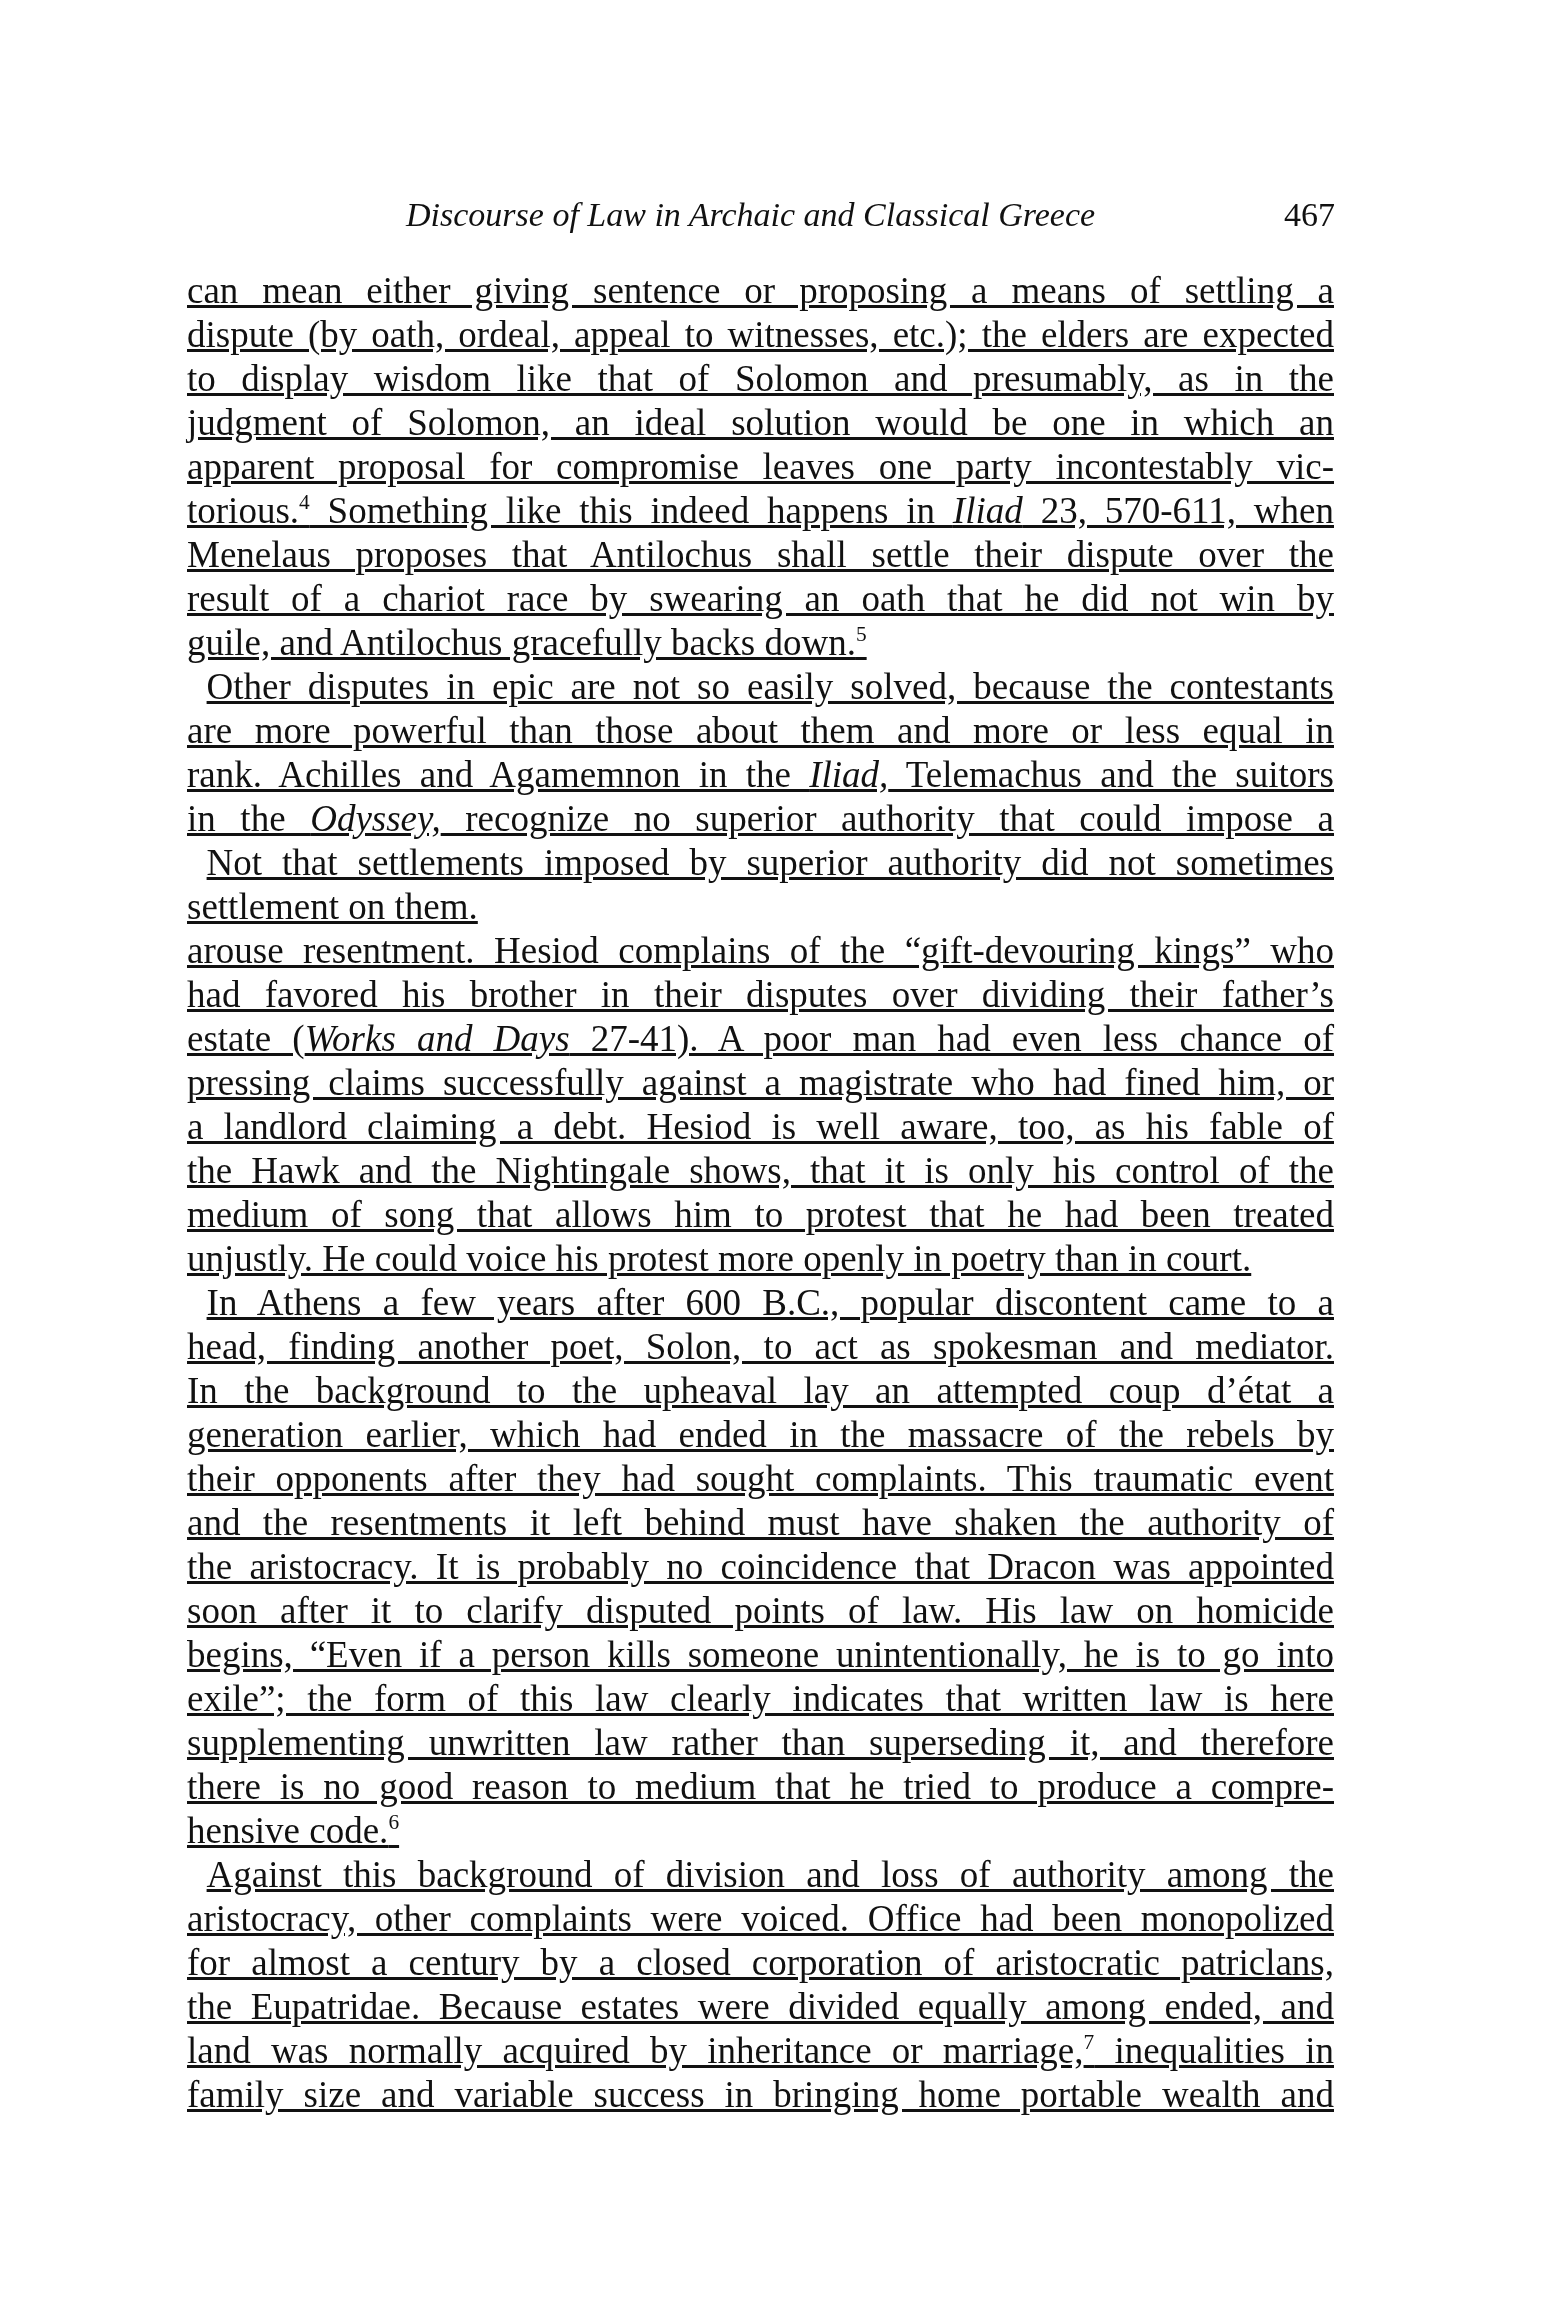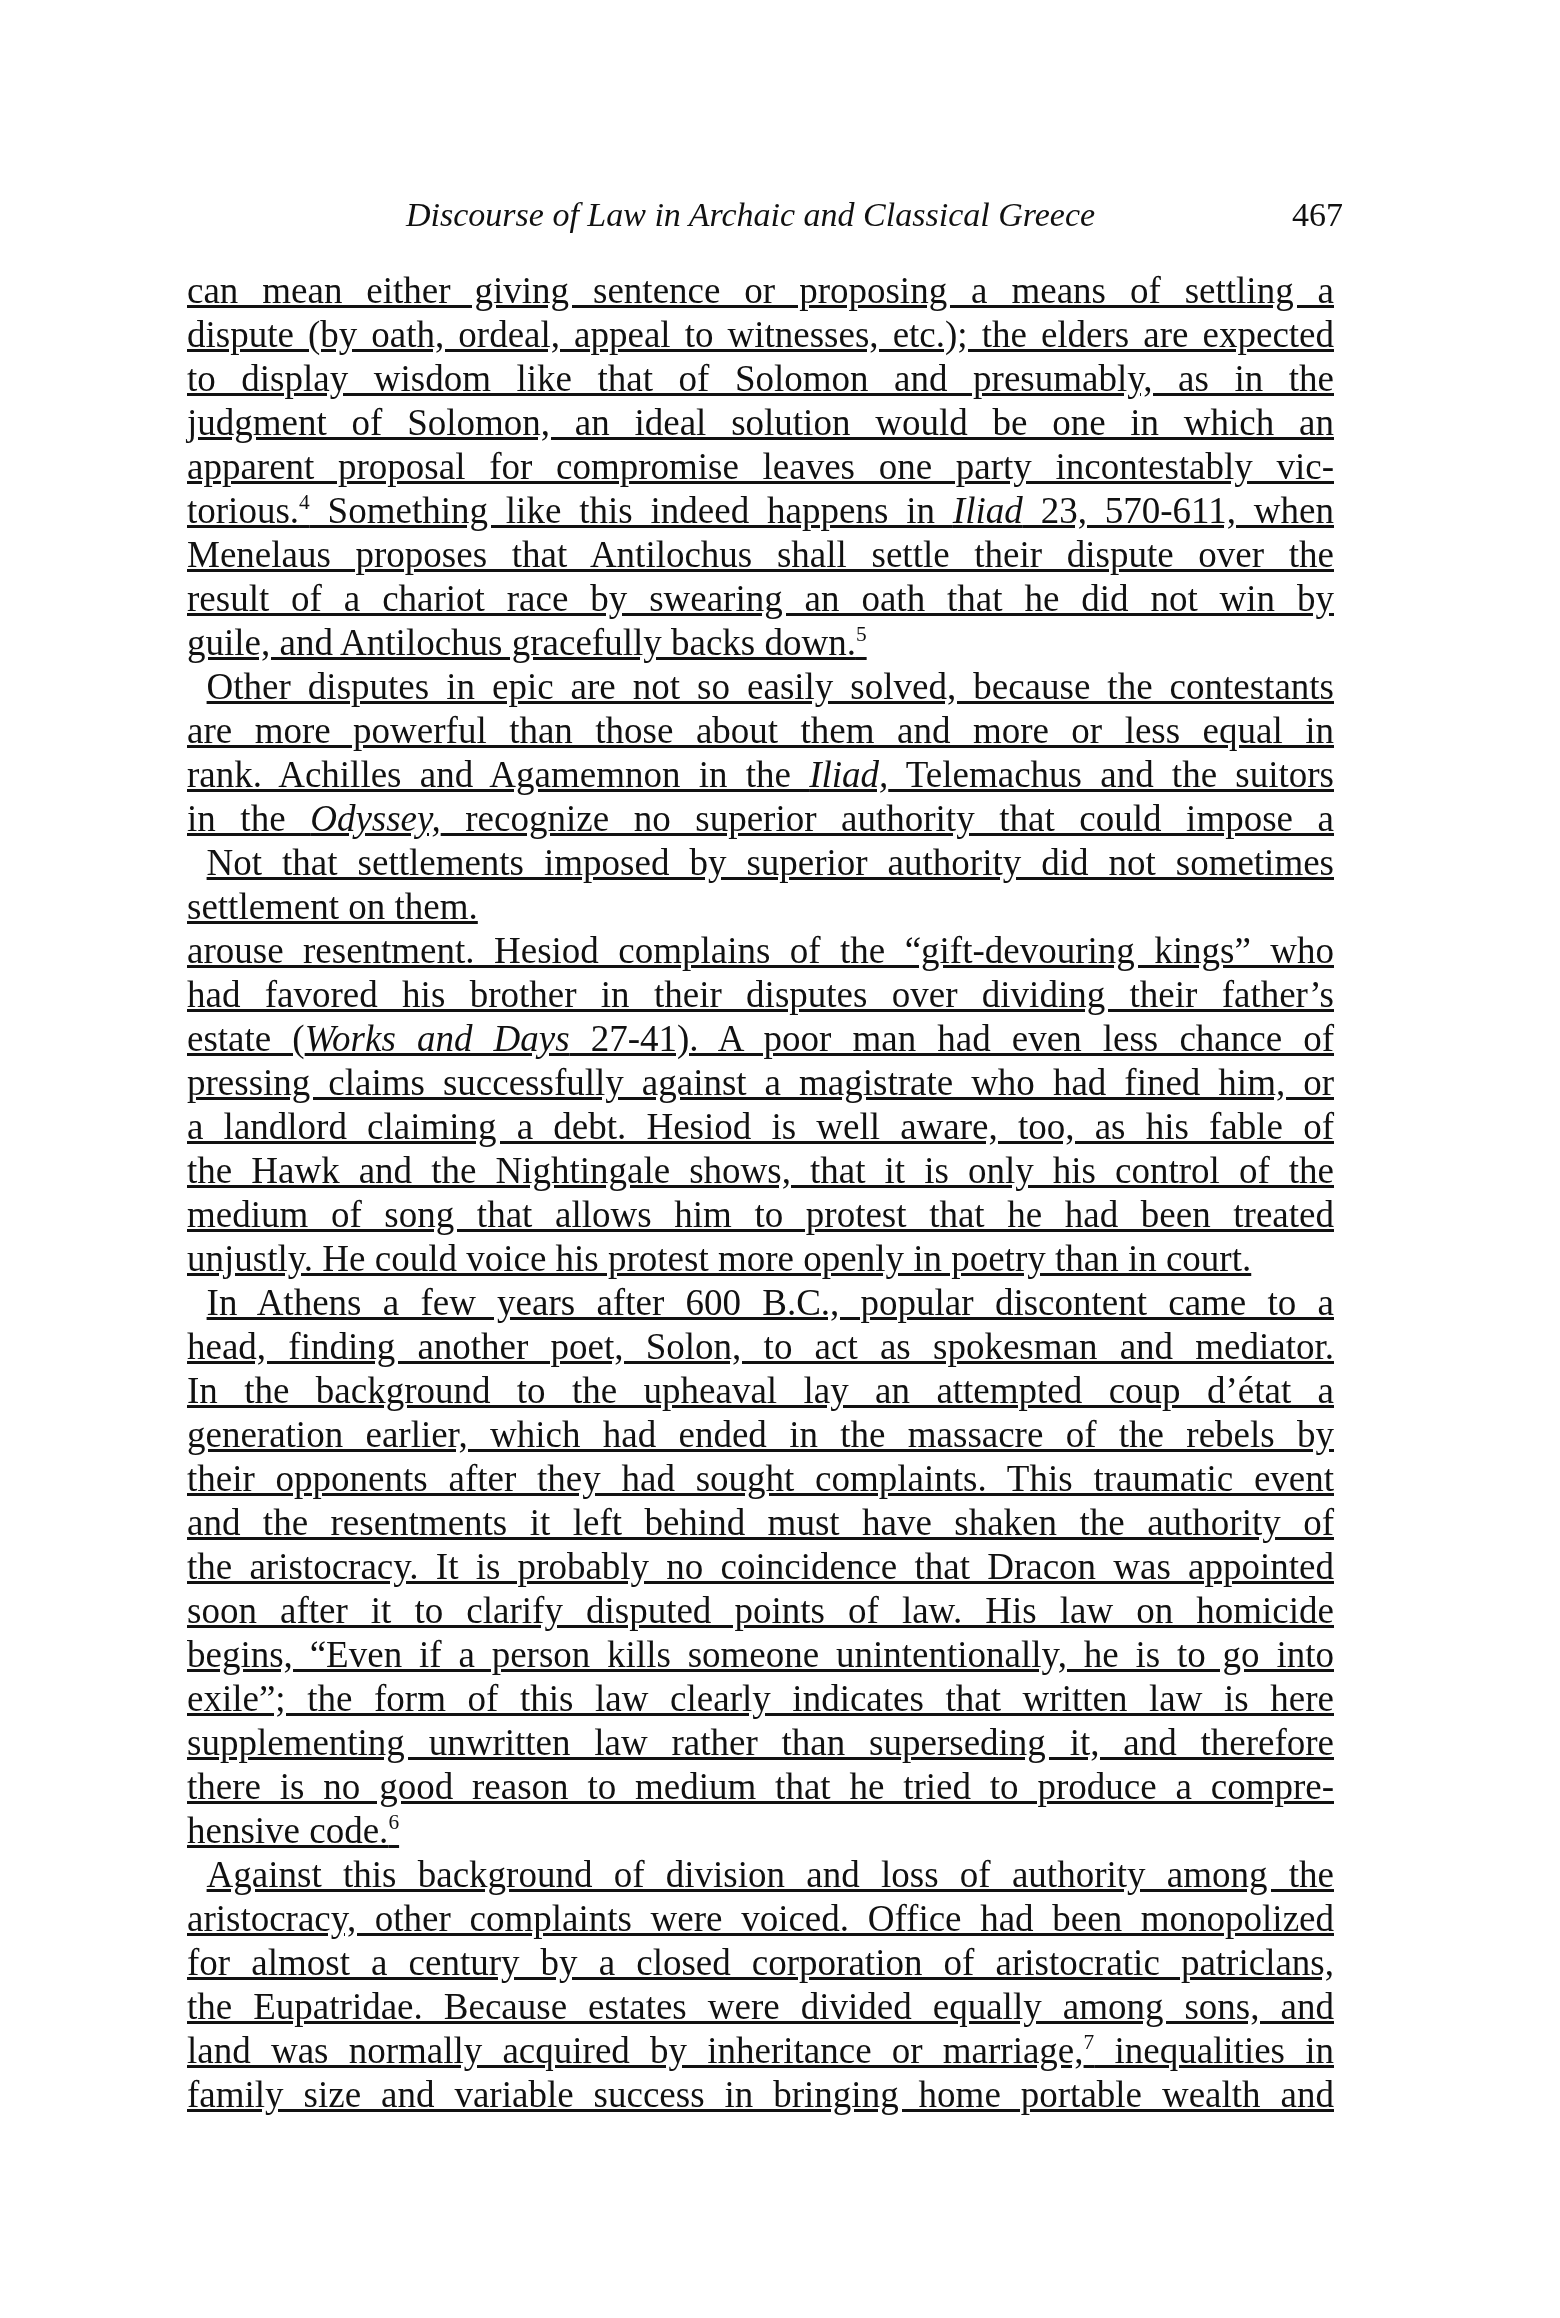--- a/index.html
+++ b/index.html
@@ -3,21 +3,21 @@
 <meta charset="utf-8">
 <style>
   html, body { margin: 0; padding: 0; background: #ffffff; }
   body { width: 1561px; height: 2319px; position: relative; overflow: hidden; color: #111111; }
   .page { position: absolute; left: 0; top: 0; width: 1561px; height: 2189px; }
   .running-head {
     position: absolute; left: 406px; top: 194px; width: 945px; height: 41px;
     font-family: "Liberation Serif", "DejaVu Serif", serif; font-size: 34px; line-height: 41px;
   }
   .running-title { position: absolute; left: 0; top: 0; font-style: italic; white-space: nowrap; }
-  .page-number { position: absolute; right: 8px; top: 0; white-space: nowrap; }
+  .page-number { position: absolute; right: 16px; top: 0; white-space: nowrap; }
   .body-text {
     position: absolute; left: 187px; top: 269px; width: 1147px;
     font-family: "Liberation Serif", "DejaVu Serif", serif; font-size: 37px; text-decoration: underline;
   }
   .line {
     height: 44px; line-height: 44px; white-space: nowrap; overflow: visible;
     text-align: justify; text-align-last: justify;
   }
   .line.last { text-align-last: left; }
   .line.indent { padding-left: 19.6px; }
@@ -65,18 +65,18 @@
       <div class="line"><span>the aristocracy. It is probably no coincidence that Dracon was appointed</span></div>
       <div class="line"><span>soon after it to clarify disputed points of law. His law on homicide</span></div>
       <div class="line"><span>begins, “Even if a person kills someone unintentionally, he is to go into</span></div>
       <div class="line"><span>exile”; the form of this law clearly indicates that written law is here</span></div>
       <div class="line"><span>supplementing unwritten law rather than superseding it, and therefore</span></div>
       <div class="line"><span>there is no good reason to medium that he tried to produce a compre-</span></div>
       <div class="line last"><span>hensive code.</span><sup>6</sup></div>
       <div class="line indent"><span>Against this background of division and loss of authority among the</span></div>
       <div class="line"><span>aristocracy, other complaints were voiced. Office had been monopolized</span></div>
       <div class="line"><span>for almost a century by a closed corporation of aristocratic patriclans,</span></div>
-      <div class="line"><span>the Eupatridae. Because estates were divided equally among sons, and</span></div>
+      <div class="line"><span>the Eupatridae. Because estates were divided equally among ended, and</span></div>
       <div class="line"><span>land was normally acquired by inheritance or marriage,</span><sup>7</sup><span> inequalities in</span></div>
       <div class="line"><span>family size and variable success in bringing home portable wealth and</span></div>
     </div>
 </div>
 
 
 </body></html>

